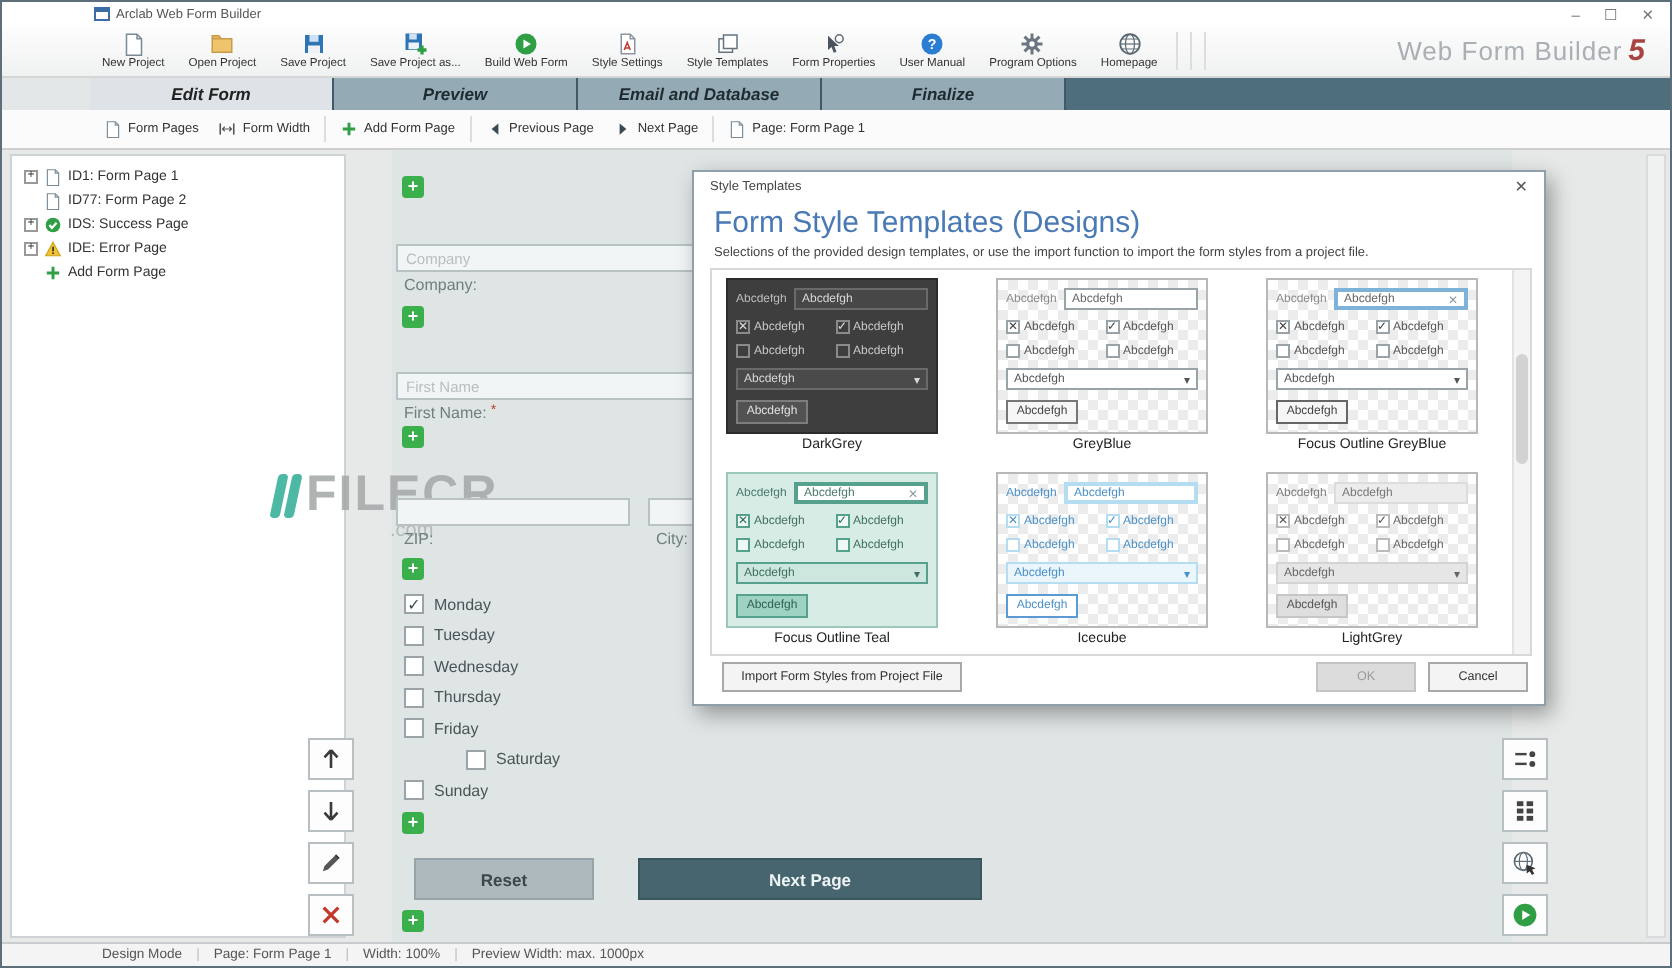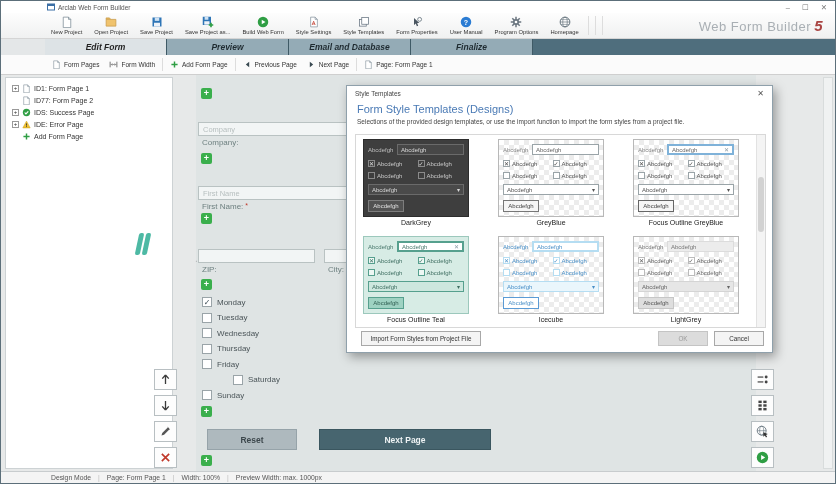--- a/index.html
+++ b/index.html
@@ -84,21 +84,21 @@
   .wm-mark { display:flex; gap:2px; }
   .wm-mark i { display:block; width:5px; height:22px; background:#3ab29b; border-radius:2px; transform:skewX(-12deg); }
   .wm-text { font-size:25px; font-weight:bold; color:#a7abac; letter-spacing:1px; }
   .wm-com { font-size:10px; color:#b0b4b5; margin-left:58px; margin-top:-2px; }
 
   
   .dialog { position:absolute; left:345px; top:10px; width:427px; height:268px; background:#fff;
             border:1px solid #8fa0ab; box-shadow:3px 4px 10px rgba(0,0,0,.35); z-index:20; }
   .dtitle { height:14px; display:flex; align-items:center; padding:0 8px; font-size:6.5px; color:#444; }
   .dclose { margin-left:auto; font-size:8px; color:#555; }
-  .dheading { font-size:11px; color:#4a7ab5; margin:3px 0 3px 10px; }
+  .dheading { font-size:15px; color:#4a7ab5; margin:3px 0 3px 10px; }
   .dsub { font-size:6.5px; color:#444; margin-left:10px; }
   .dgrid { position:absolute; left:8px; top:48px; width:411px; height:194px; border:1px solid #d8d8d8;
            background:#fff; overflow:hidden; }
   .dscroll { position:absolute; right:0; top:0; bottom:0; width:9px; background:#f4f4f4; border-left:1px solid #e2e2e2; }
   .dthumb { position:absolute; left:1px; right:1px; top:42px; height:55px; background:#d2d2d2; border-radius:3px; }
   .dbtn { position:absolute; bottom:6px; height:15px; display:flex; align-items:center; justify-content:center;
           font-size:6.3px; background:#f4f4f4; border:1px solid #a8a8a8; color:#333; }
   .dimport { left:14px; width:120px; }
   .dok { right:64px; width:50px; background:#dcdcdc; border-color:#c4c4c4; color:#9a9a9a; }
   .dcancel { right:8px; width:50px; }
@@ -565,20 +565,21 @@
           </span>
         </div>
       </div>
 
     <div class="wm">
       <div class="wm-row">
         <span class="wm-mark">
             <i></i>
             <i></i>
           </span>
+        <span class="wm-text">FILECR</span>
       </div>
       <div class="wm-com">.com</div>
     </div>
 
     <div class="dialog">
       <div class="dtitle">
         <span>Style Templates</span>
         <span class="dclose">✕</span>
       </div>
       <div class="dheading">Form Style Templates (Designs)</div>

